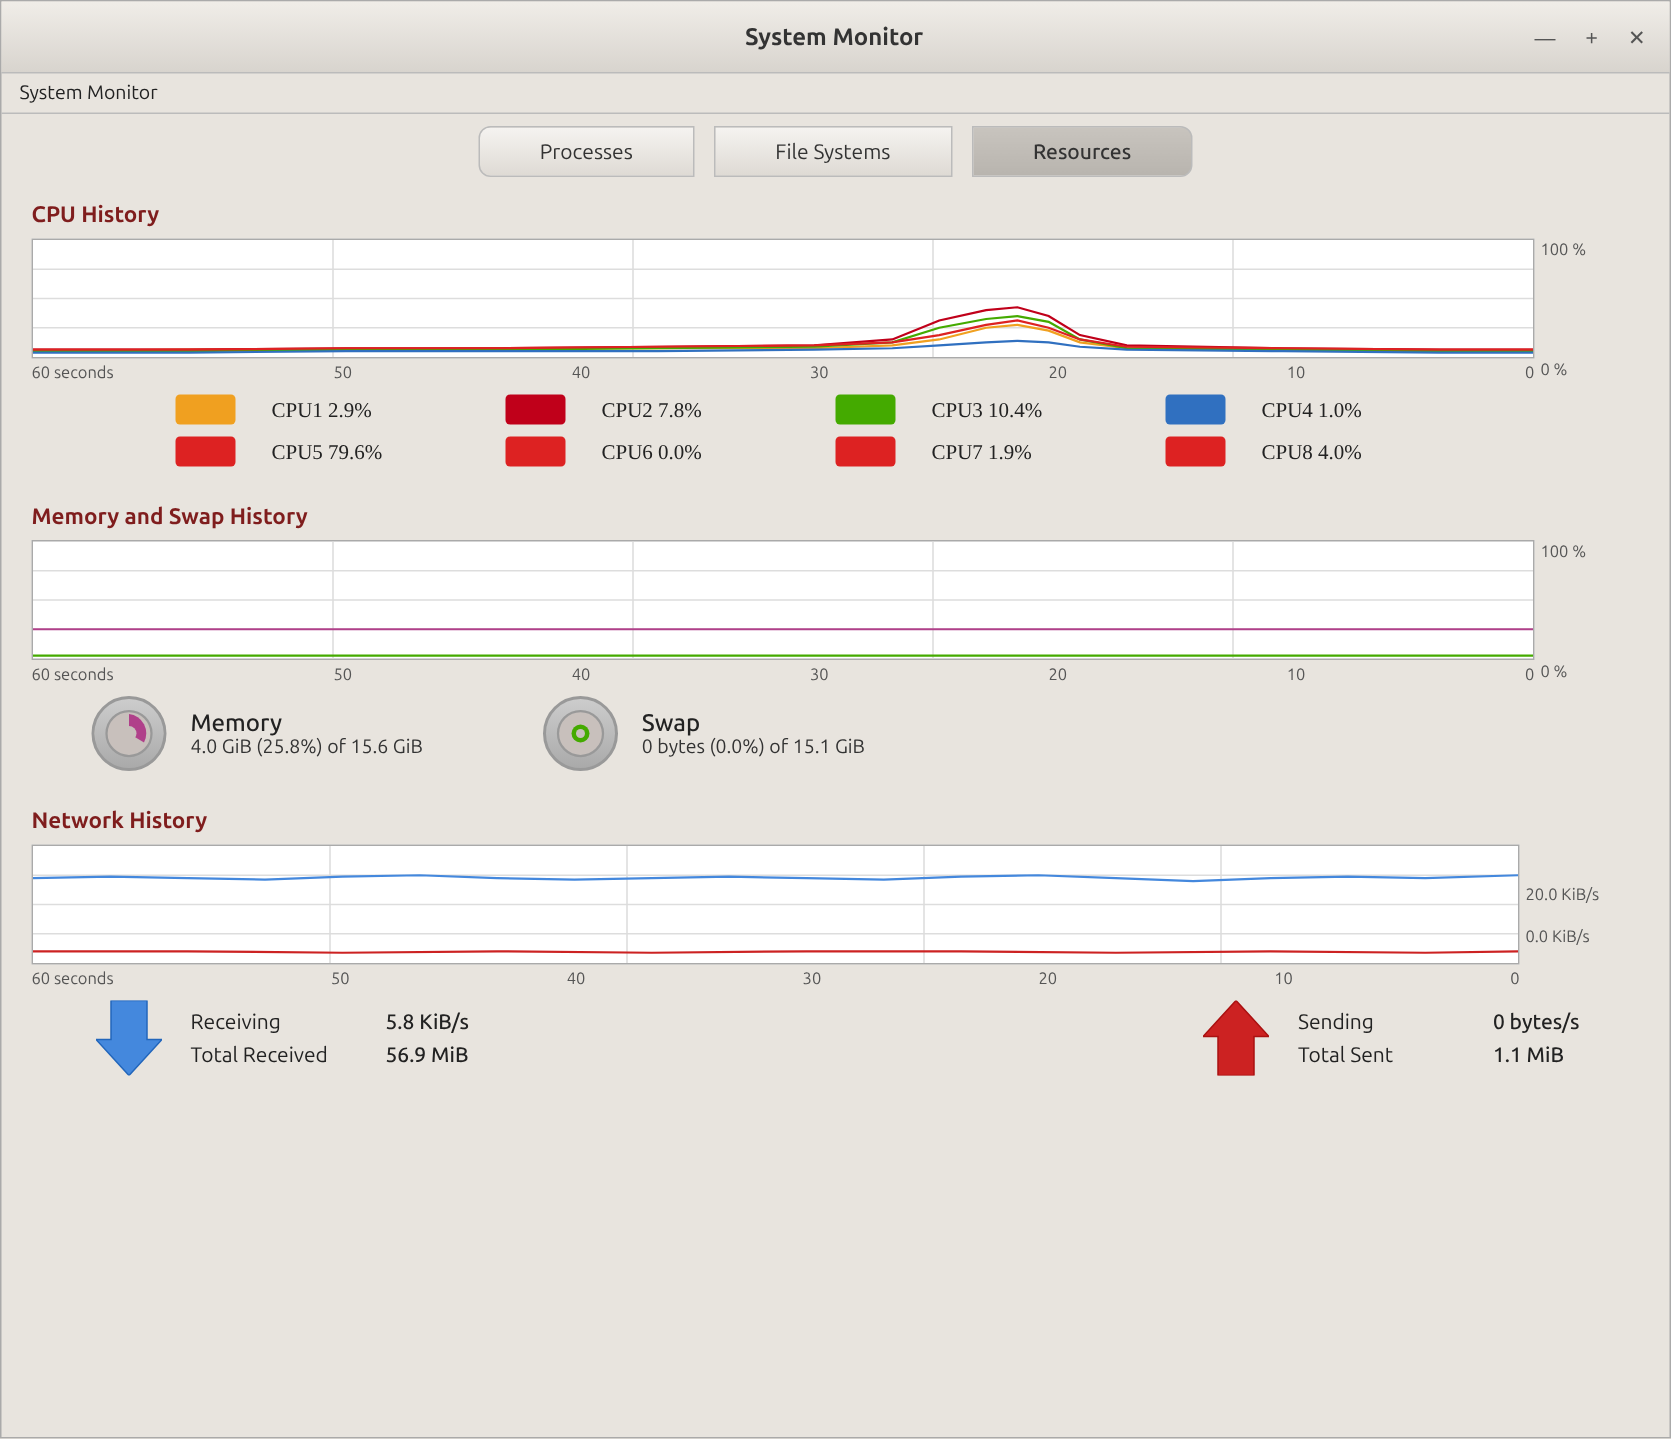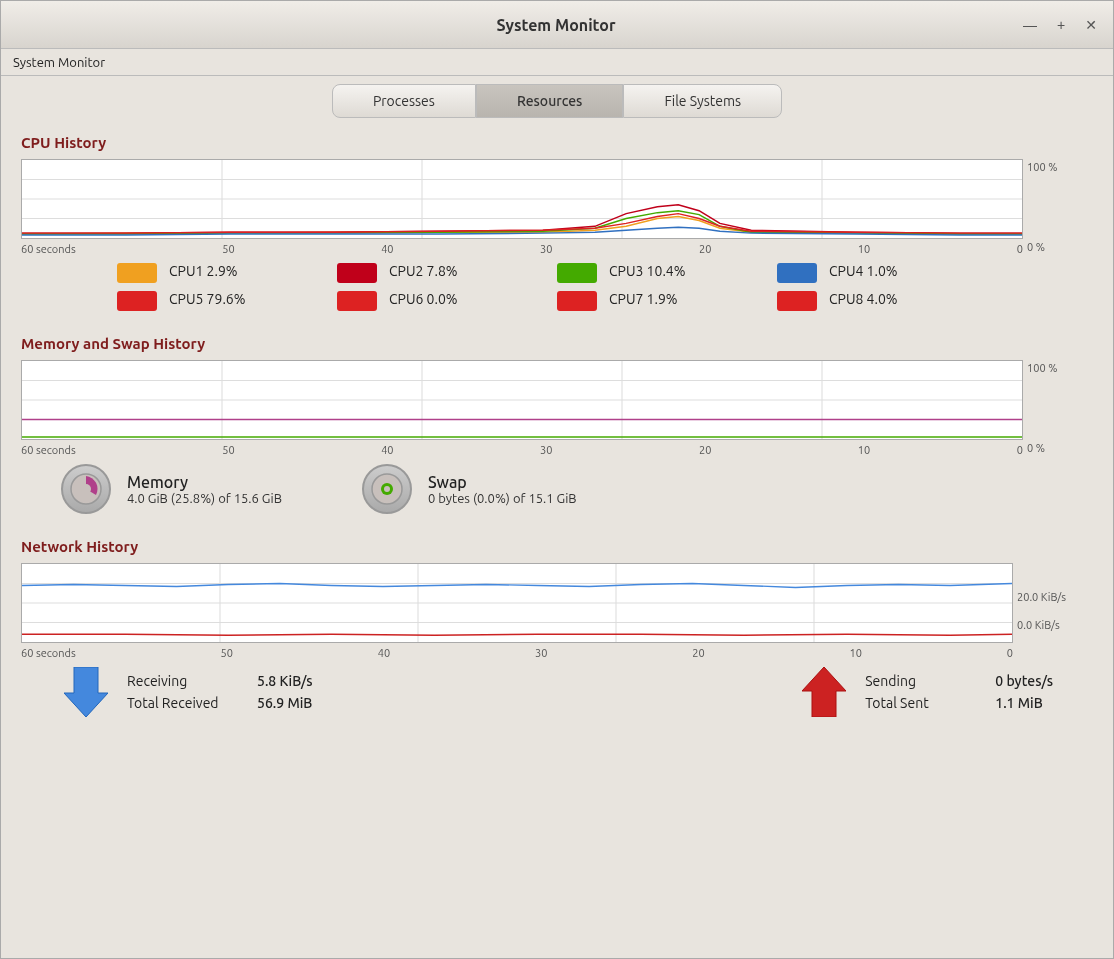--- a/index.html
+++ b/index.html
@@ -61,21 +61,21 @@
       padding: 6px 12px;
       font-size: 13px;
       color: #222;
       border-bottom: 1px solid #bbb;
       flex-shrink: 0;
     }
 
     .tabs {
       display: flex;
       justify-content: center;
-      gap: 0;
+      gap: 13px;
       padding: 8px 0 0 0;
       flex-shrink: 0;
     }
 
     .tab {
       padding: 8px 40px;
       border: 1px solid #bbb;
       background: linear-gradient(to bottom, #f5f3f0, #dedad4);
       cursor: pointer;
       font-size: 14px;
@@ -123,23 +123,24 @@
     .cpu-legend {
       display: flex;
       flex-wrap: wrap;
       gap: 8px 0;
       padding: 8px 0;
       justify-content: center;
     }
 
     .legend-item {
       display: flex;
-      align-items: flex-start;
-      gap: 12px;
+      align-items: flex-end;
+      gap: 24px;
       width: 220px;
+      font-family: Liberation Serif, serif;
     }
 
     .legend-color {
       width: 40px;
       height: 20px;
       border-radius: 3px;
       flex-shrink: 0;
     }
 
     .legend-label {
@@ -261,25 +262,25 @@
   </div>
 
   <div class="menubar">
     <span>System Monitor</span>
   </div>
 
   <div class="tabs">
     <div class="tab">
       <span>Processes</span>
     </div>
+    <div class="tab">
+      <span>File Systems</span>
+    </div>
     <div class="tab active">
       <span>Resources</span>
-    </div>
-    <div class="tab">
-      <span>File Systems</span>
     </div>
   </div>
 
   <div class="content">
 
     <div class="section">
       <div class="section-title">CPU History</div>
       <div style="display:flex; align-items:stretch;">
         <div style="flex:1; position:relative;">
           <div class="chart-container">

